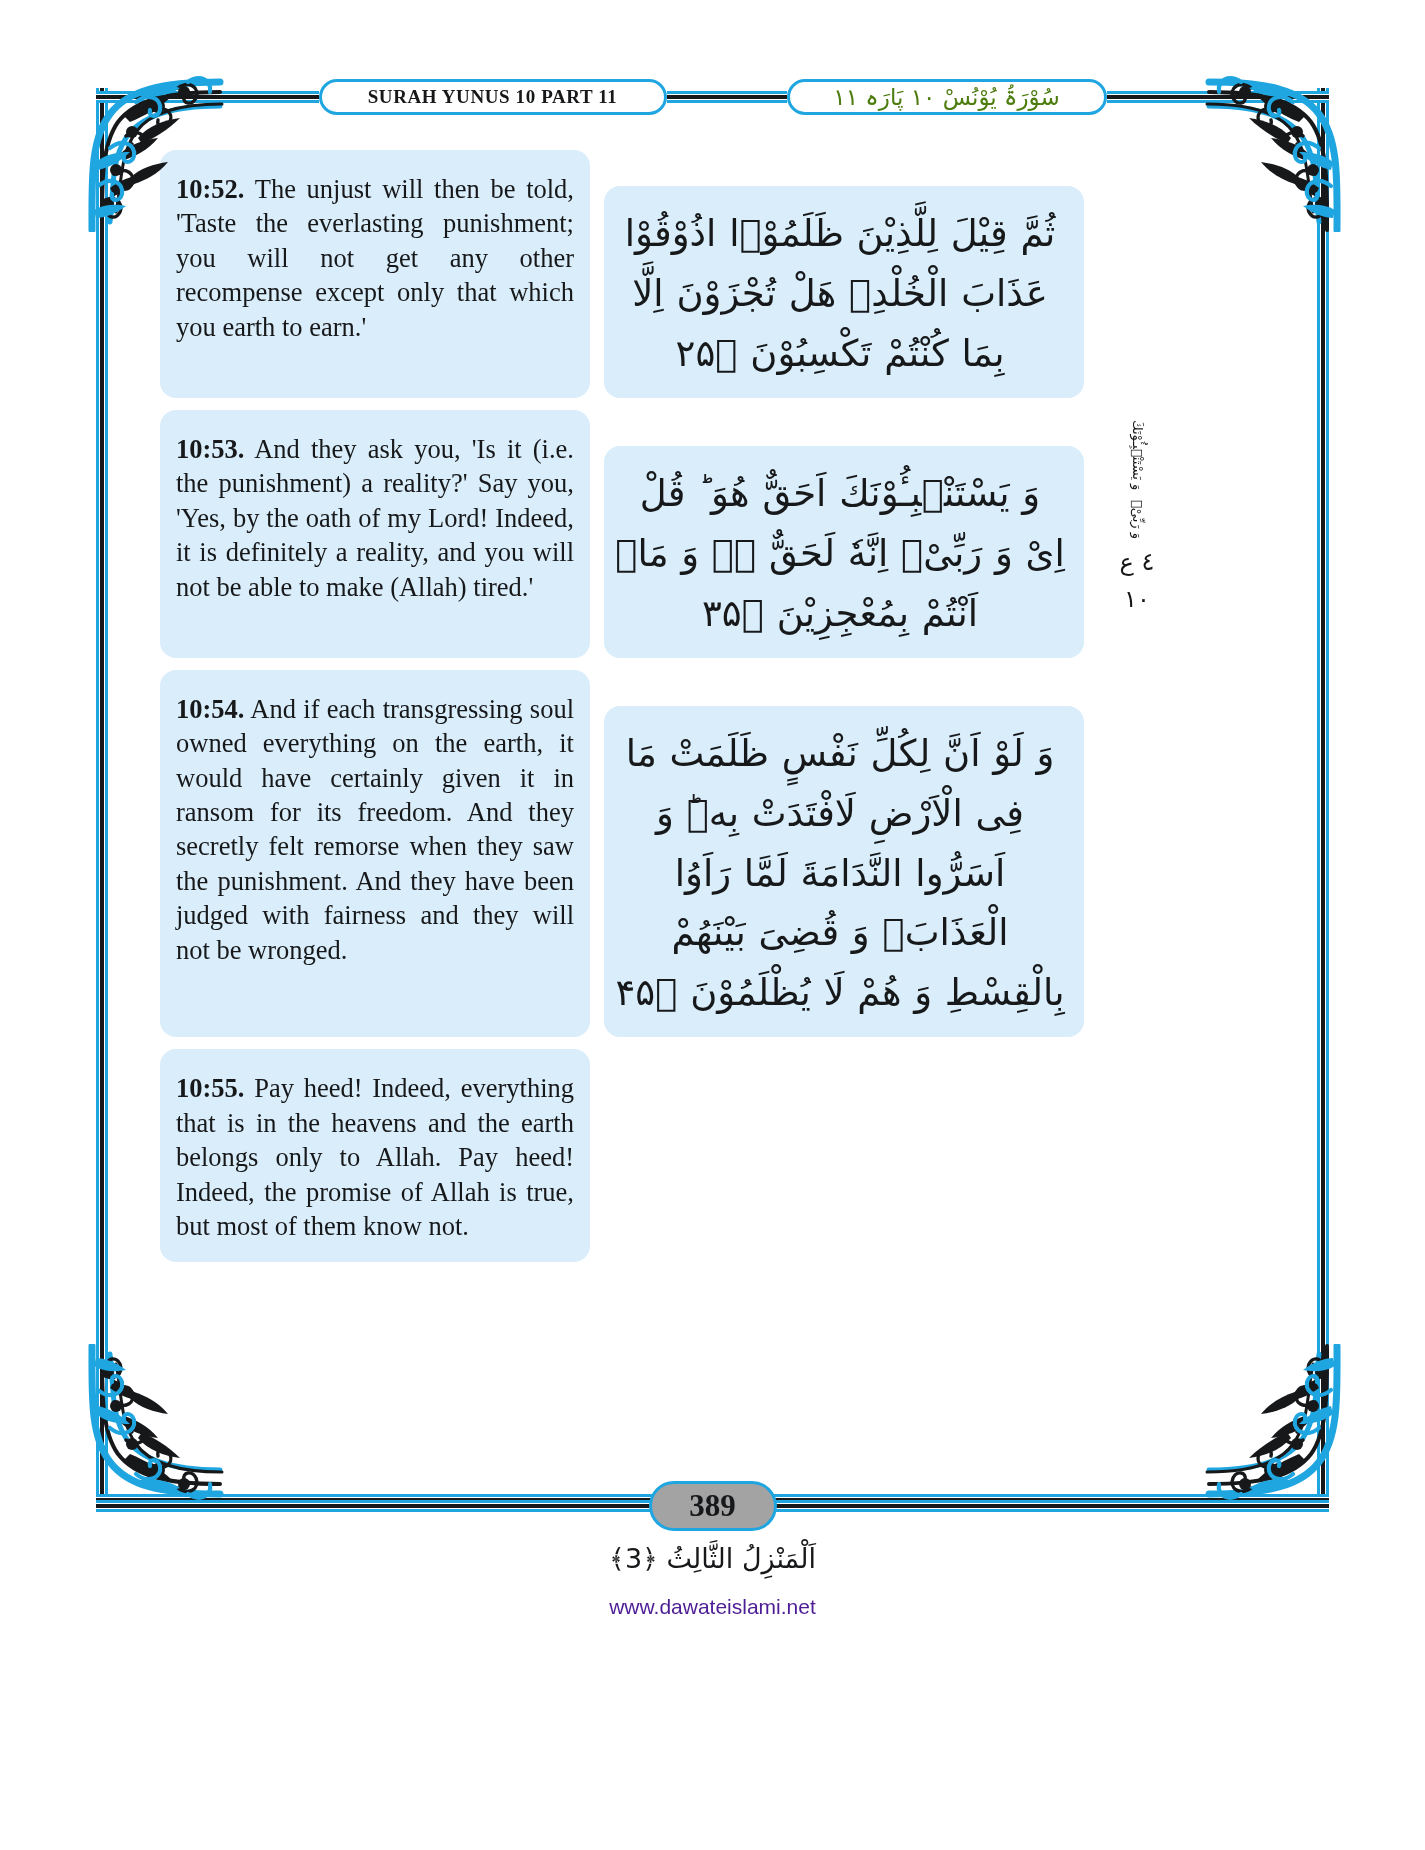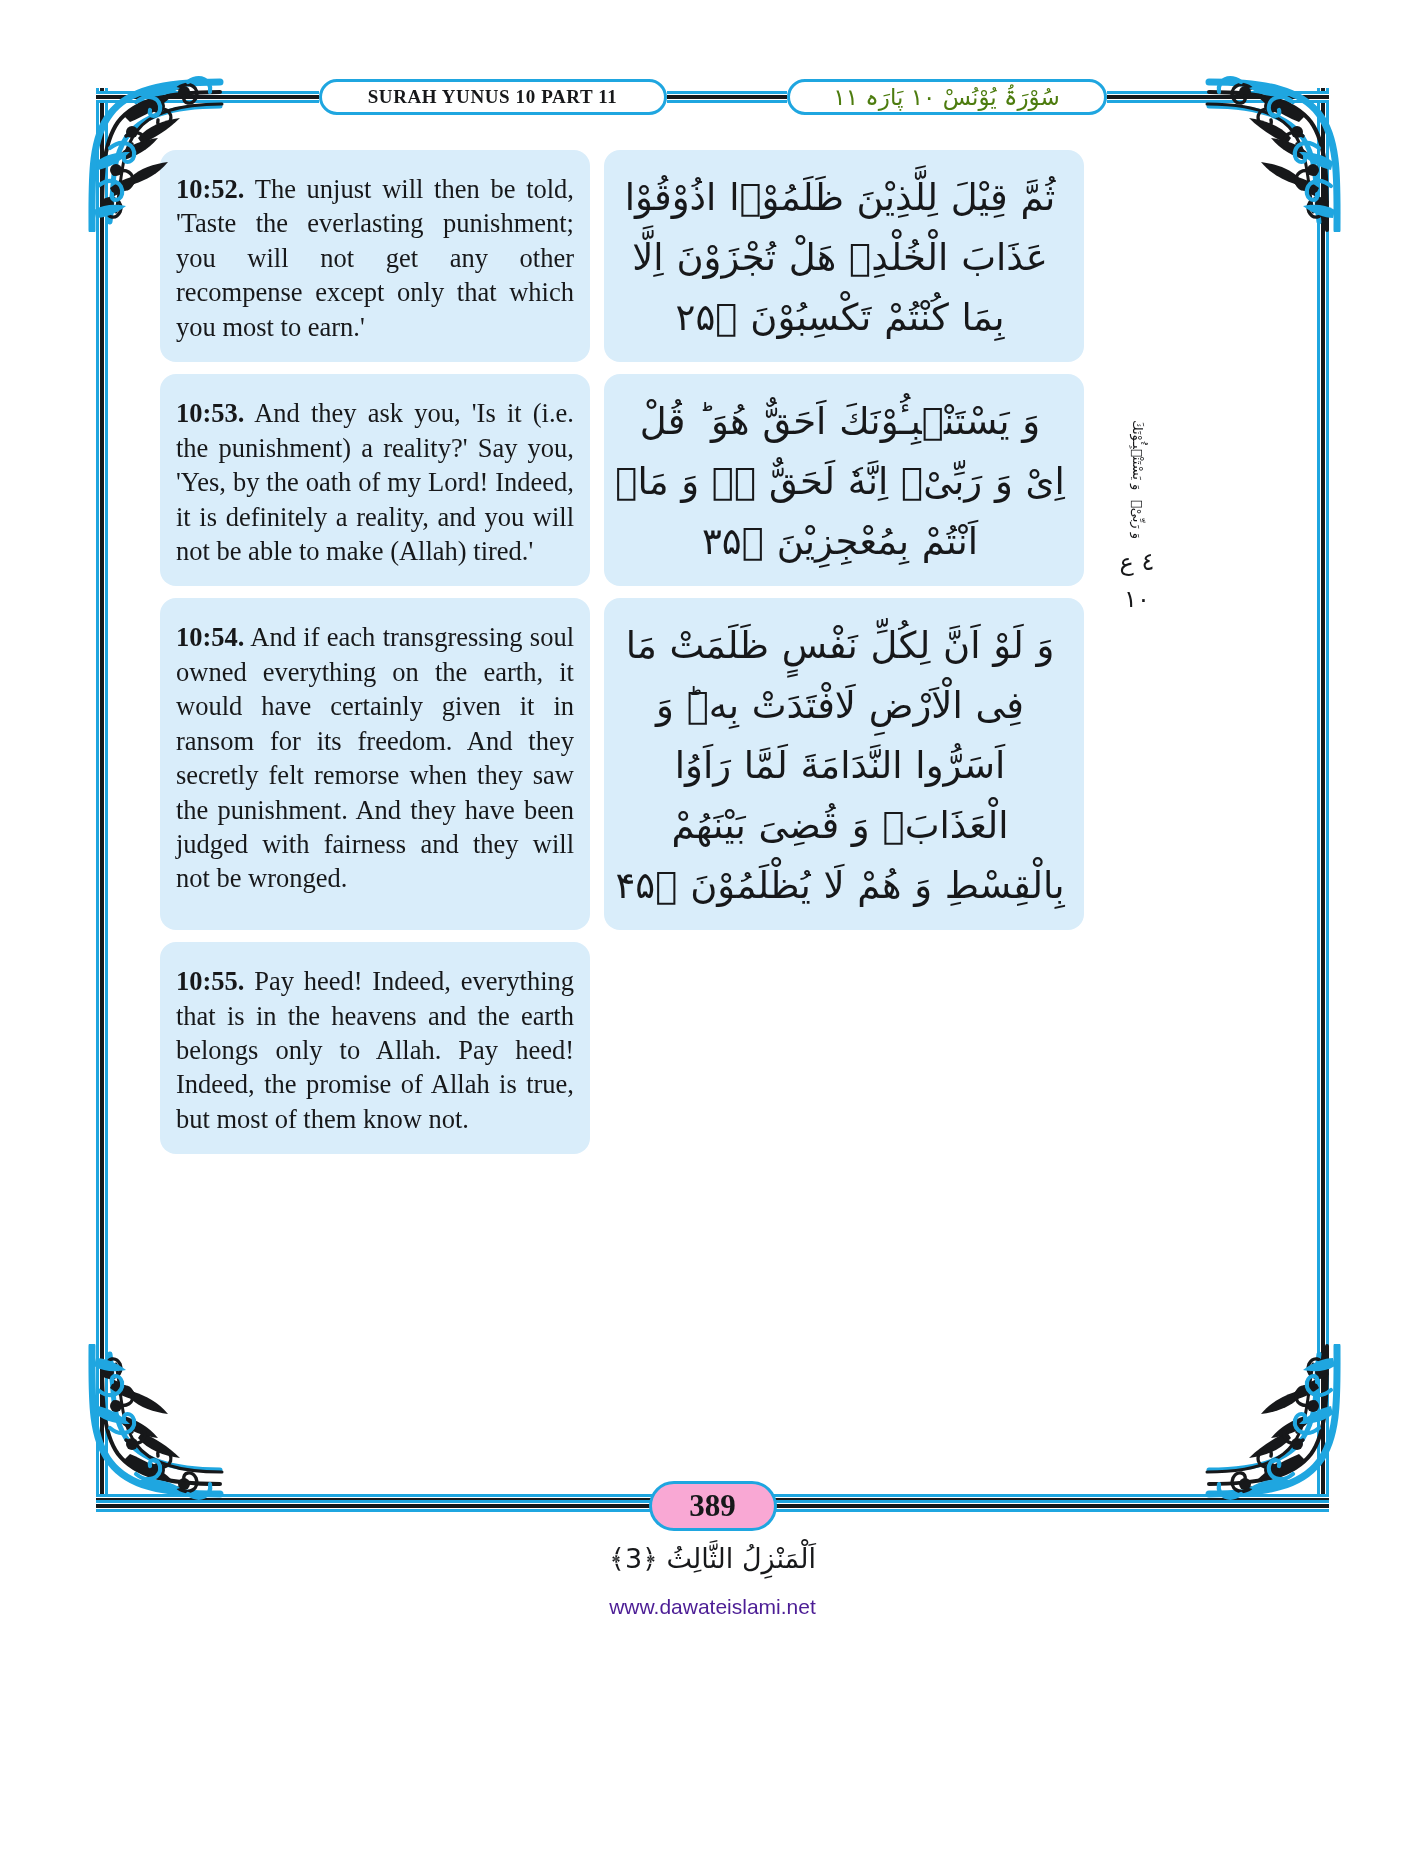--- a/index.html
+++ b/index.html
@@ -136,20 +136,21 @@
   .cell.en{
     width:430px;
     padding:22px 16px 18px 16px;
   }
   .cell.ar{
     width:480px;
     padding:18px 18px 14px 10px;
     display:flex;
     align-items:center;
     justify-content:center;
+    margin-top:36px;
   }
   .en-text{
     font-family:"Liberation Serif", serif;
     font-size:26.5px;
     line-height:1.30;
     color:#17181a;
     text-align:justify;
     text-align-last:left;
     hyphens:none;
     margin:0;
@@ -204,21 +205,21 @@
         #1fa6e0 9px,#1fa6e0 12px,
         transparent 12px);
     z-index:5;
   }
   .page-pill{
     position:absolute;
     left:50%;
     transform:translateX(-50%);
     top:1481px;
     width:128px;height:50px;
-    background:#f9a8d4;
+    background:#a3a3a3;
     border:3px solid #1fa6e0;
     border-radius:26px;
     display:flex;align-items:center;justify-content:center;
     z-index:7;
     box-sizing:border-box;
   }
   .page-num{
     font-family:"Liberation Serif", serif;
     font-weight:bold;
     font-size:31px;
@@ -425,21 +426,21 @@
       <path d="M16 100 C26 92 38 90 50 90 C40 100 28 106 18 108 Z"></path>
       <path d="M14 148 C24 142 36 142 46 144 C36 152 24 156 16 156 Z"></path>
     </g>
   </svg>
 </div>
 
 <div class="content">
 
   <div class="verse-row">
     <div class="cell en">
-      <p class="en-text"><span class="vno">10:52.</span> <span>The unjust will then be told, 'Taste the everlasting punishment; you will not get any other recompense except only that which you most to earn.'</span></p>
+      <p class="en-text"><span class="vno">10:52.</span> <span>The unjust will then be told, 'Taste the everlasting punishment; you will not get any other recompense except only that which you earth to earn.'</span></p>
     </div>
     <div class="cell ar">
       <p class="ar-text">ثُمَّ قِیْلَ لِلَّذِیْنَ ظَلَمُوْۤا اذُوْقُوْا عَذَابَ الْخُلْدِۚ هَلْ تُجْزَوْنَ اِلَّا بِمَا کُنْتُمْ تَکْسِبُوْنَ ۝۵۲</p>
     </div>
   </div>
 
   <div class="verse-row">
     <div class="cell en">
       <p class="en-text"><span class="vno">10:53.</span> <span>And they ask you, 'Is it (i.e. the punishment) a reality?' Say you, 'Yes, by the oath of my Lord! Indeed, it is definitely a reality, and you will not be able to make (Allah) tired.'</span></p>
     </div>

